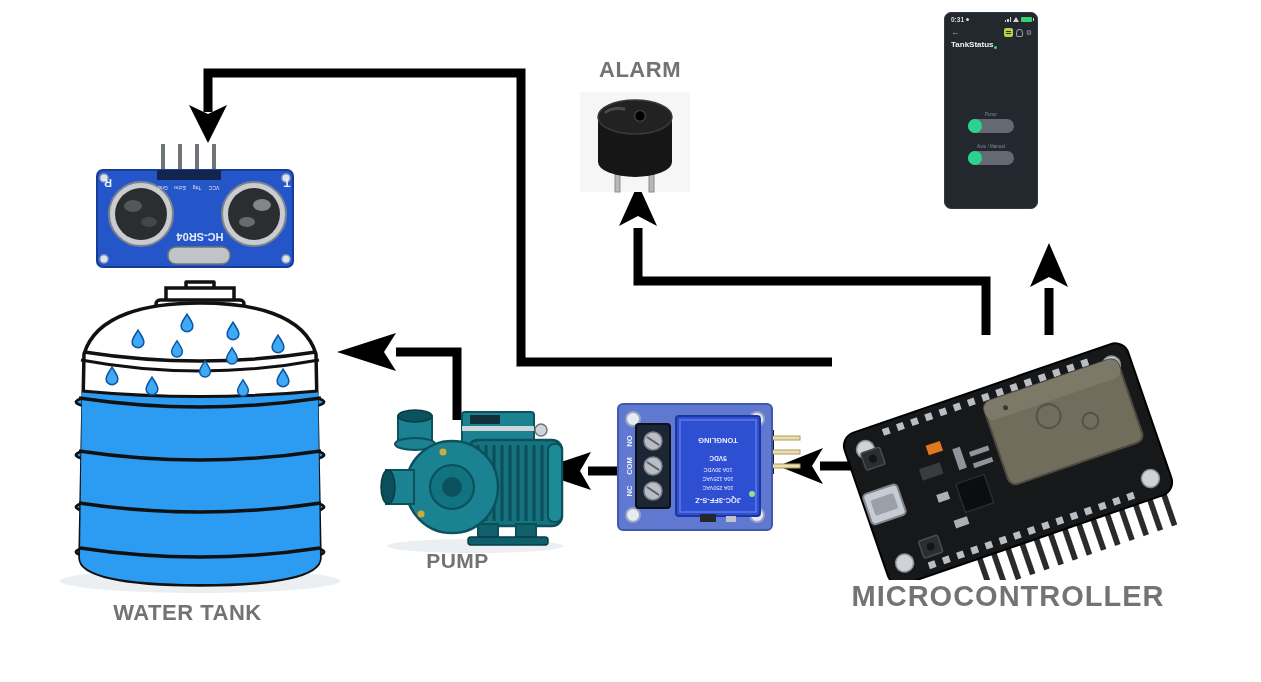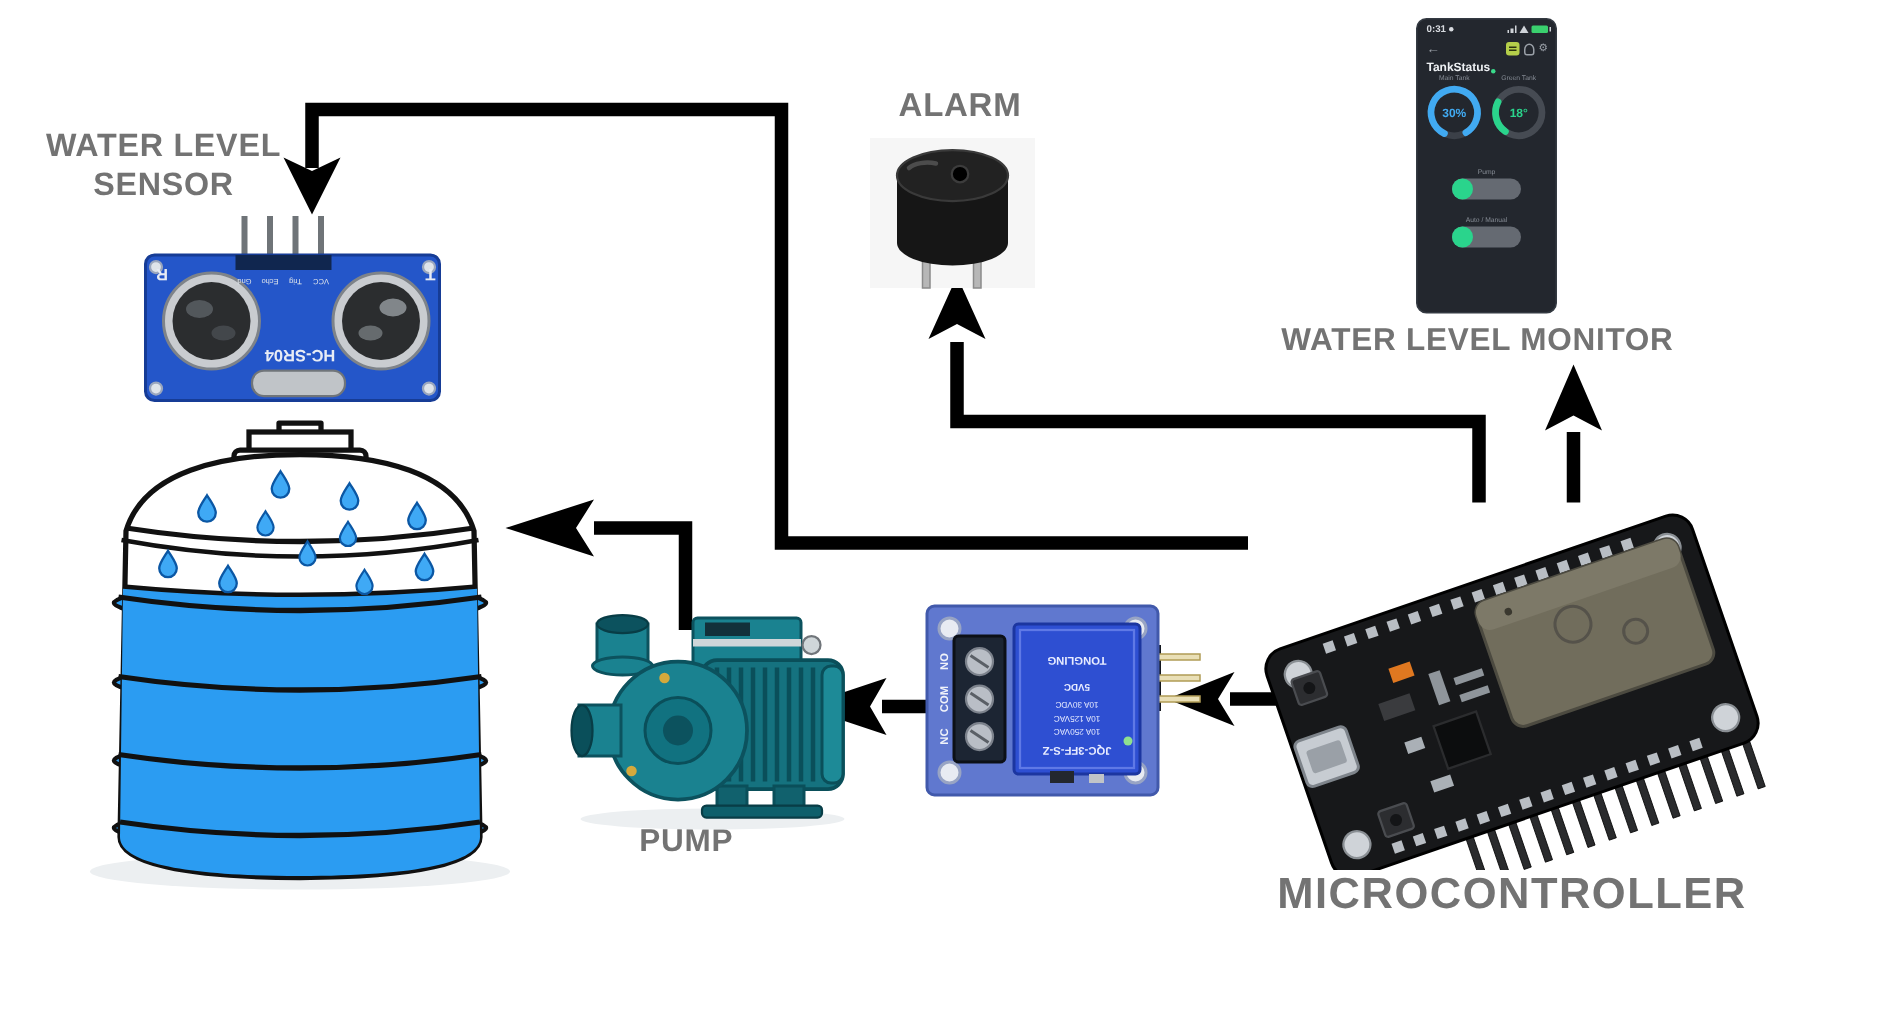--- a/index.html
+++ b/index.html
@@ -56,24 +56,22 @@
     <g fill="#000">
       <polygon points="208,143 189,105 208,114 227,105"></polygon>
       <polygon points="638,184 619,226 638,216 657,226"></polygon>
       <polygon points="1049,243 1030,287 1049,277 1068,287"></polygon>
       <polygon points="778,466 823,448 812,466 823,484"></polygon>
       <polygon points="534,471 591,452 580,471 591,490"></polygon>
       <polygon points="337,352 396,333 384,352 396,371"></polygon>
     </g>
   </svg>
 
-  <div class="biglabel" style="left:10px;top:84px;width:198px;font-size:21.5px;">WATER LEVEL
-SENSOR</div>
   <div class="biglabel" style="left:590px;top:57px;width:100px;font-size:22px;">ALARM</div>
-  <div class="biglabel" style="left:825px;top:214px;width:320px;font-size:21px;">WATER LEVEL MONITOR</div>
+  <div class="biglabel" style="left:95px;top:600px;width:185px;font-size:22px;">WATER TANK</div>
   <div class="biglabel" style="left:405px;top:548px;width:105px;font-size:21px;">PUMP</div>
   <div class="biglabel" style="left:808px;top:579px;width:400px;font-size:29px;letter-spacing:1px;">MICROCONTROLLER</div>
 
   <svg class="abs" style="left:90px;top:138px;" width="215" height="140" viewBox="90 138 215 140">
 
     <g>
       <rect x="161" y="144" width="4" height="30" fill="#6f7478"></rect>
       <rect x="178" y="144" width="4" height="30" fill="#6f7478"></rect>
       <rect x="195" y="144" width="4" height="30" fill="#6f7478"></rect>
       <rect x="212" y="144" width="4" height="30" fill="#6f7478"></rect>
@@ -394,38 +392,20 @@
       <span class="p-navicons">
         <span class="ic-tune"></span>
         <span class="ic-bell"></span>
         <span class="ic-gear">⚙</span>
       </span>
     </div>
     <div class="p-title">
       <span>TankStatus</span>
         <span class="gdot"></span>
     </div>
-    <div class="p-gauges">
-      <div class="gaugebox">
-        <div class="glabel">Main Tank</div>
-        <svg width="43" height="42" viewBox="0 0 43 42">
-          <circle cx="21.5" cy="20" r="15.5" fill="none" stroke="#3b4048" stroke-width="4.5"></circle>
-          <circle cx="21.5" cy="20" r="15.5" fill="none" stroke="#41aaf2" stroke-width="4.5" stroke-linecap="round" stroke-dasharray="82 100" transform="rotate(115 21.5 20)"></circle>
-          <text x="21.5" y="23" font-size="8" font-weight="bold" fill="#41aaf2" text-anchor="middle" font-family="Liberation Sans, sans-serif">30%</text>
-        </svg>
-      </div>
-      <div class="gaugebox">
-        <div class="glabel">Green Tank</div>
-        <svg width="43" height="42" viewBox="0 0 43 42">
-          <circle cx="21.5" cy="20" r="15.5" fill="none" stroke="#464b53" stroke-width="4.5"></circle>
-          <circle cx="21.5" cy="20" r="15.5" fill="none" stroke="#2ad48c" stroke-width="4.5" stroke-linecap="round" stroke-dasharray="22 100" transform="rotate(125 21.5 20)"></circle>
-          <text x="21.5" y="23" font-size="8" font-weight="bold" fill="#2ad48c" text-anchor="middle" font-family="Liberation Sans, sans-serif">18°</text>
-        </svg>
-      </div>
-    </div>
     <div class="p-toggle" style="top:99px;">
       <div class="tlabel">Pump</div>
       <div class="track">
           <div class="knob"></div>
         </div>
     </div>
     <div class="p-toggle" style="top:131px;">
       <div class="tlabel">Auto / Manual</div>
       <div class="track">
           <div class="knob"></div>

